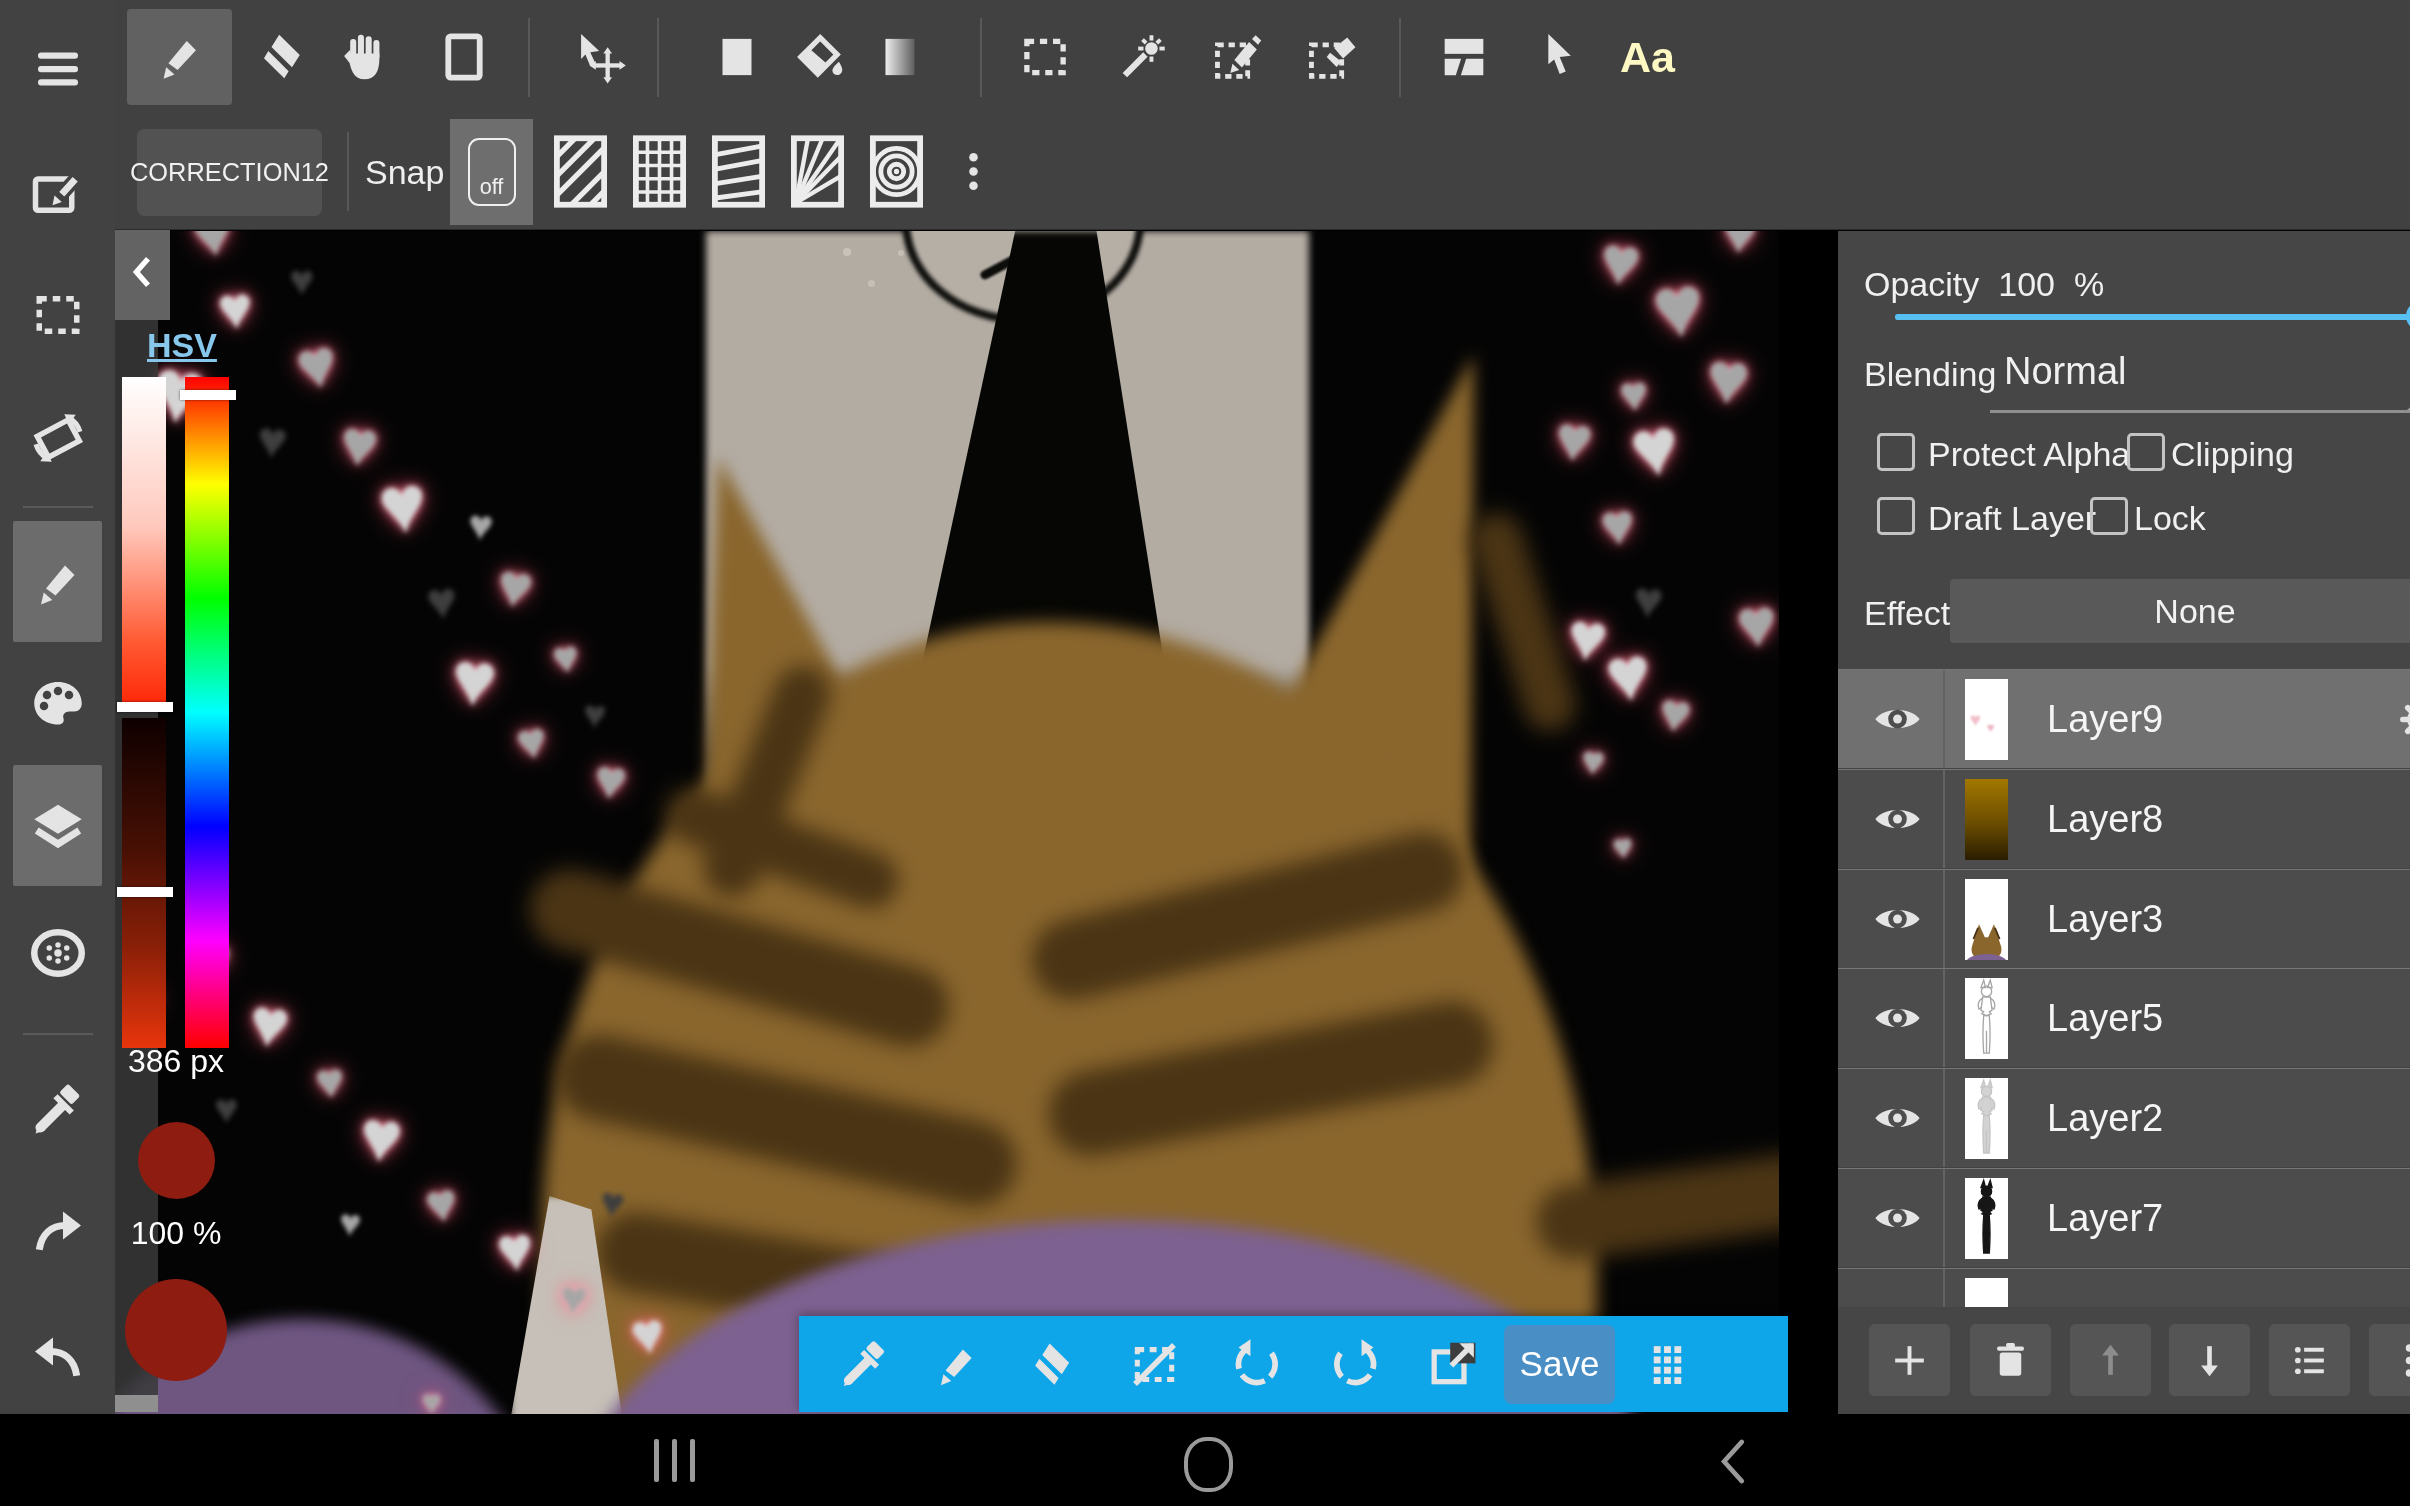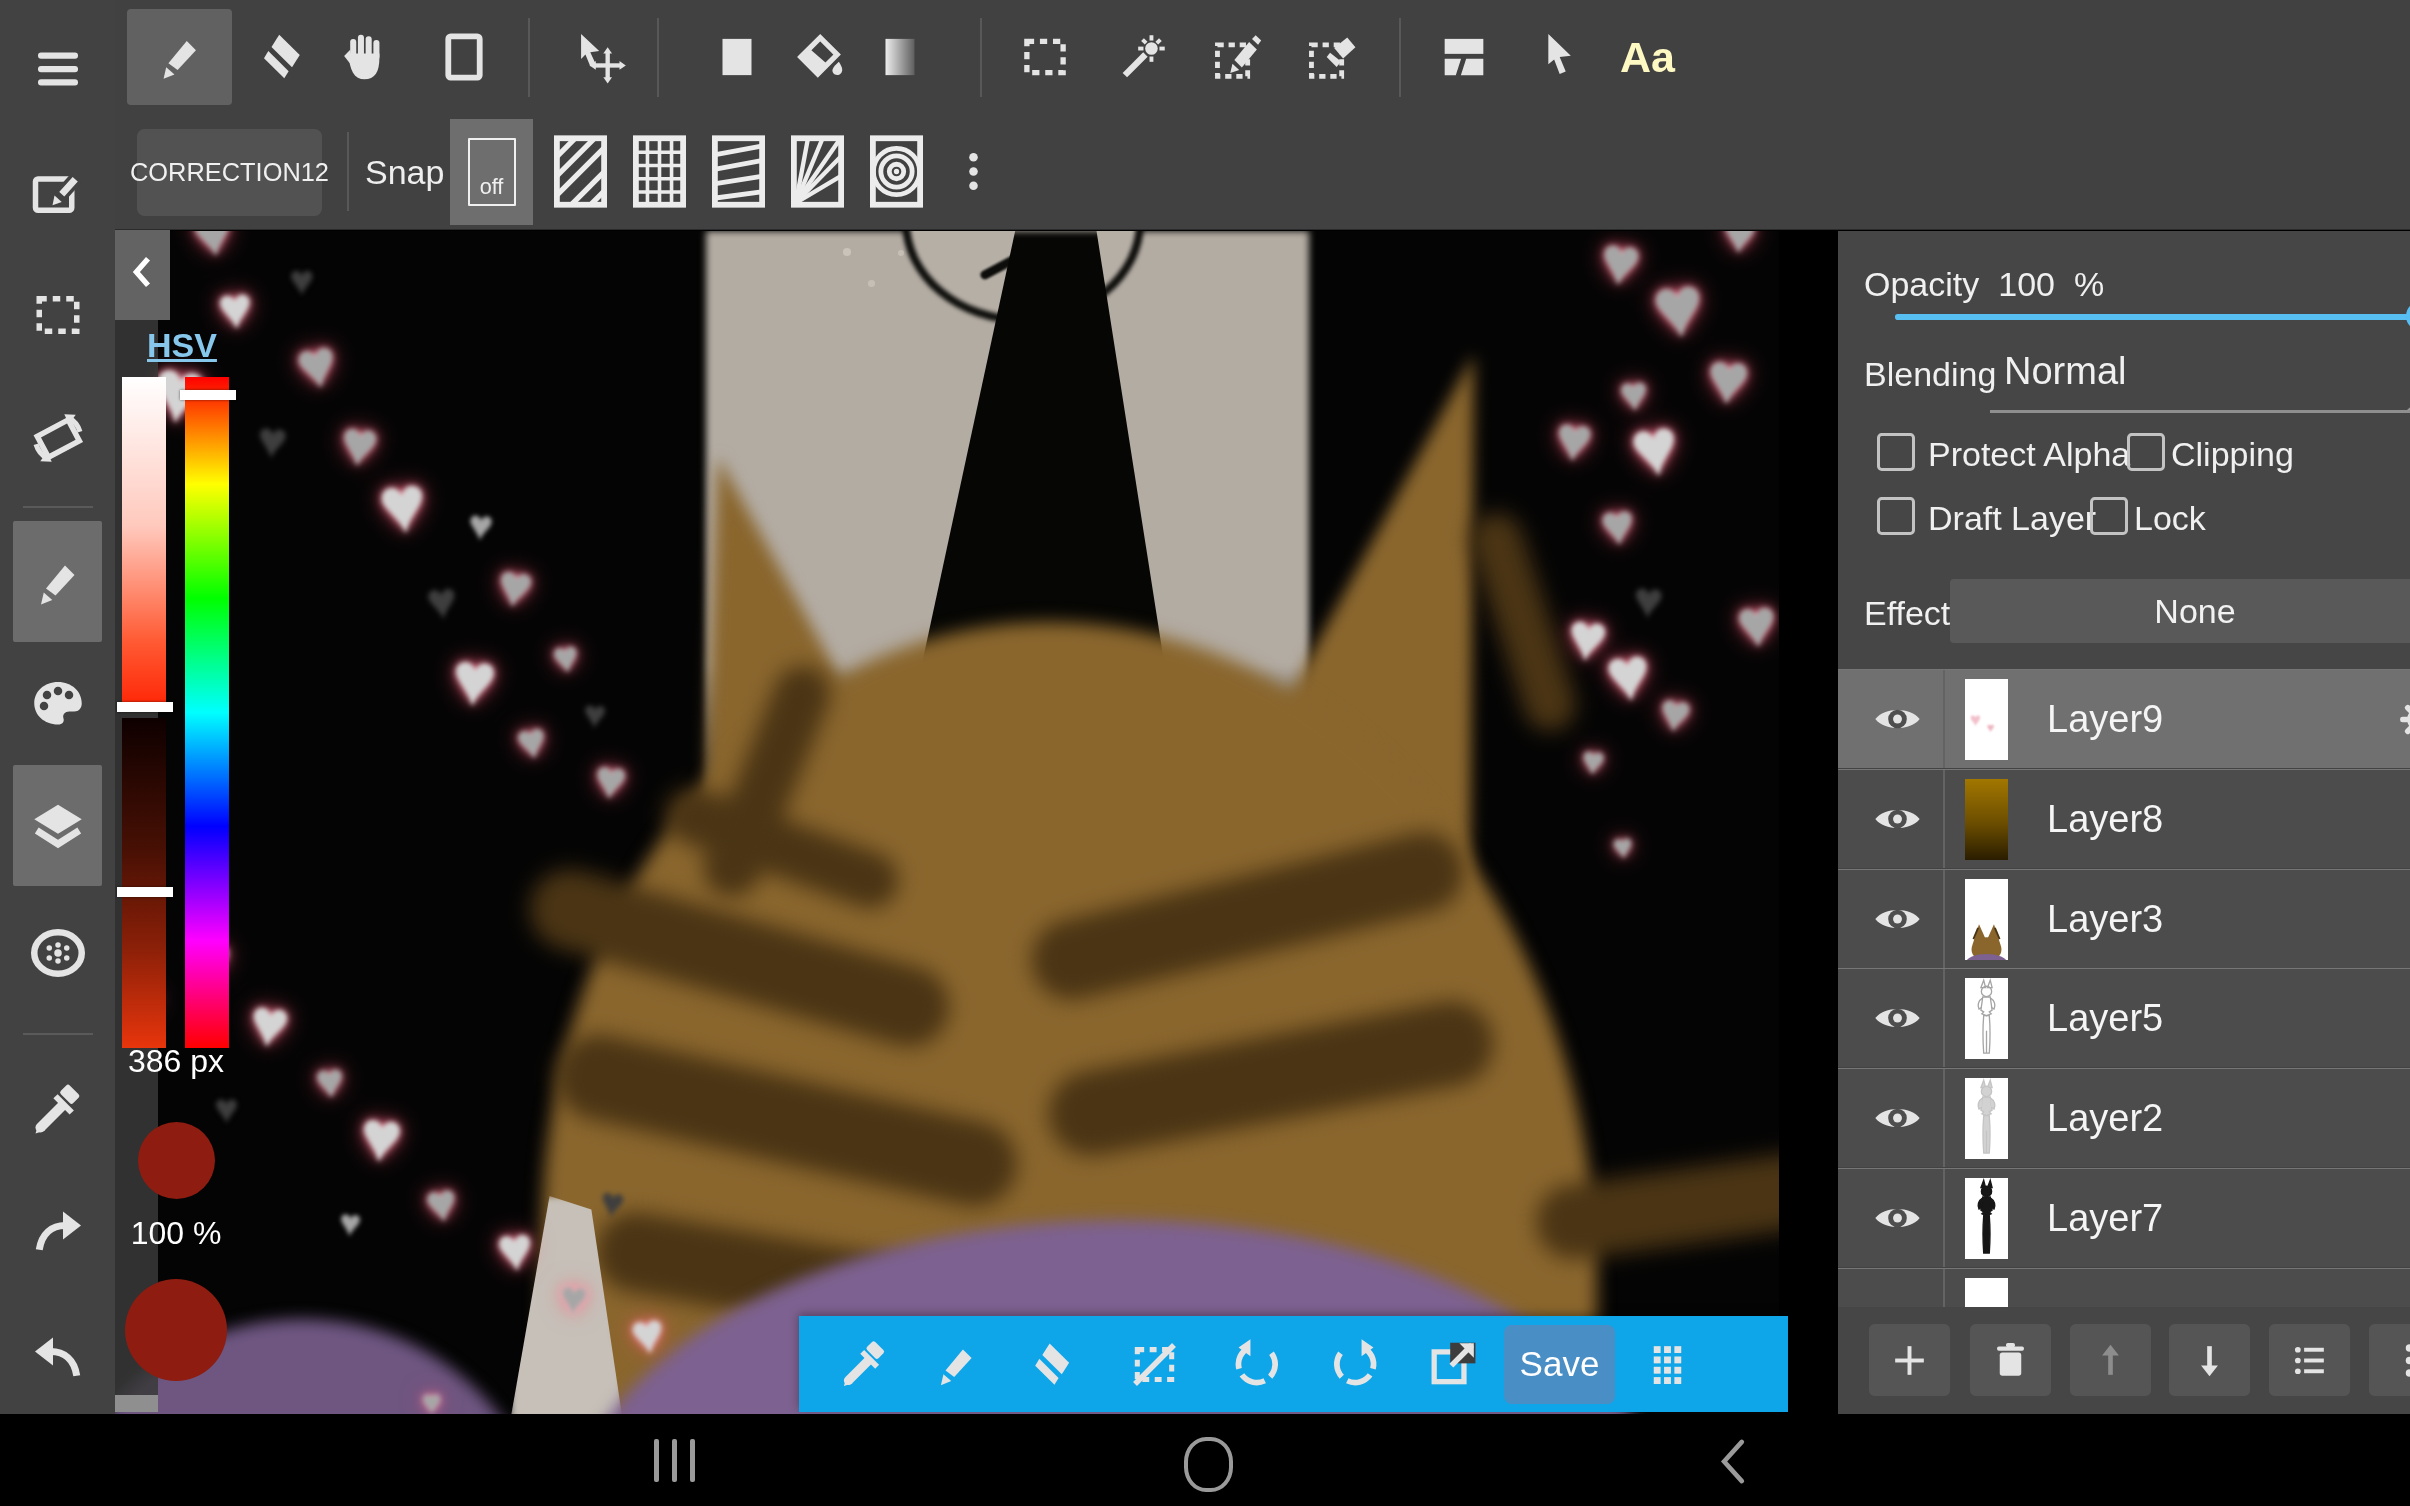--- a/index.html
+++ b/index.html
@@ -16,21 +16,21 @@
   .vsep{position:absolute;top:18px;width:1.9px;height:79px;background:#585858;}
   .aa{position:absolute;top:30px;font-size:43px;font-weight:bold;color:#fef9c3;}
   
   #row2{position:absolute;left:0;top:115px;width:2411px;height:114px;background:#414141;border-bottom:1.9px solid #2b2b2b;z-index:8;}
   #corrBtn{position:absolute;left:137px;top:14px;width:185px;height:87px;background:#525252;border-radius:7.5px;
      display:flex;flex-direction:row;align-items:center;justify-content:center;color:#f0f0f0;font-size:25.4px;line-height:31px;}
   #snapLbl{position:absolute;left:365px;top:38px;font-size:34px;color:#eeeeee;}
   .snapBtn{position:absolute;top:3.8px;width:83px;height:106px;display:flex;align-items:center;justify-content:center;}
   .snapBtn.sel{background:#6e6e6e;}
   .snapTile{width:53px;height:73px;color:#ececec;}
-  #offTile{width:48px;height:68px;border:2.8px solid #f0f0f0;border-radius:1px;display:flex;align-items:flex-end;justify-content:center;color:#f0f0f0;font-size:21.7px;padding-bottom:3.8px;box-sizing:border-box;}
+  #offTile{width:48px;height:68px;border:2.8px solid #f0f0f0;border-radius:11px;display:flex;align-items:flex-end;justify-content:center;color:#f0f0f0;font-size:21.7px;padding-bottom:3.8px;box-sizing:border-box;}
   
   #sidebar{position:absolute;left:0;top:0;width:115px;height:1414px;background:#424242;z-index:9;}
   .sb{position:absolute;left:13px;width:89px;height:121px;display:flex;align-items:center;justify-content:center;border-radius:1.9px;}
   .sb .ic{width:60px;height:60px;}
   .sb.sel{background:#6c6c6c;}
   .sbhr{position:absolute;left:22.6px;width:70px;height:1.9px;background:#5a5a5a;}
   
   #canvas{position:absolute;left:115px;top:231px;width:1664px;height:1184px;background:#040404;overflow:hidden;z-index:1;}
   #canvas .art{position:absolute;}
   .heart{position:absolute;line-height:1;filter:blur(1.9px);z-index:2;}

